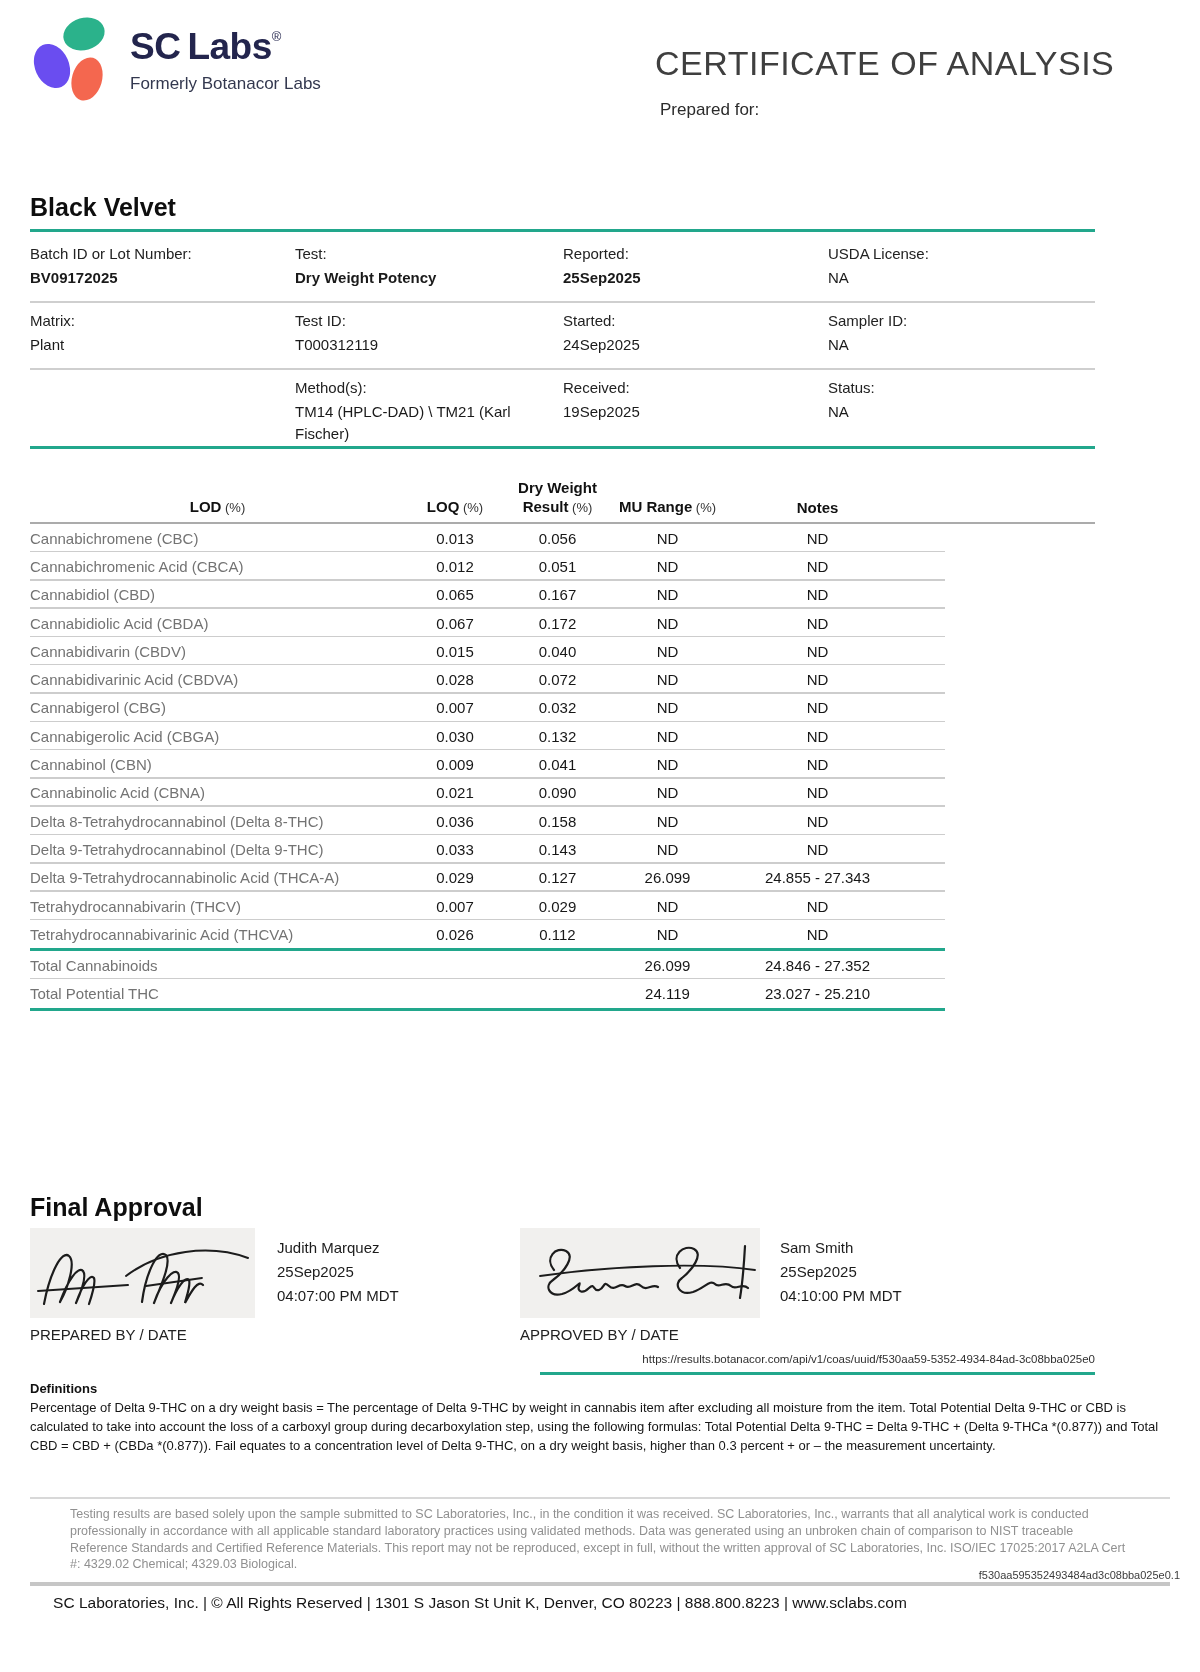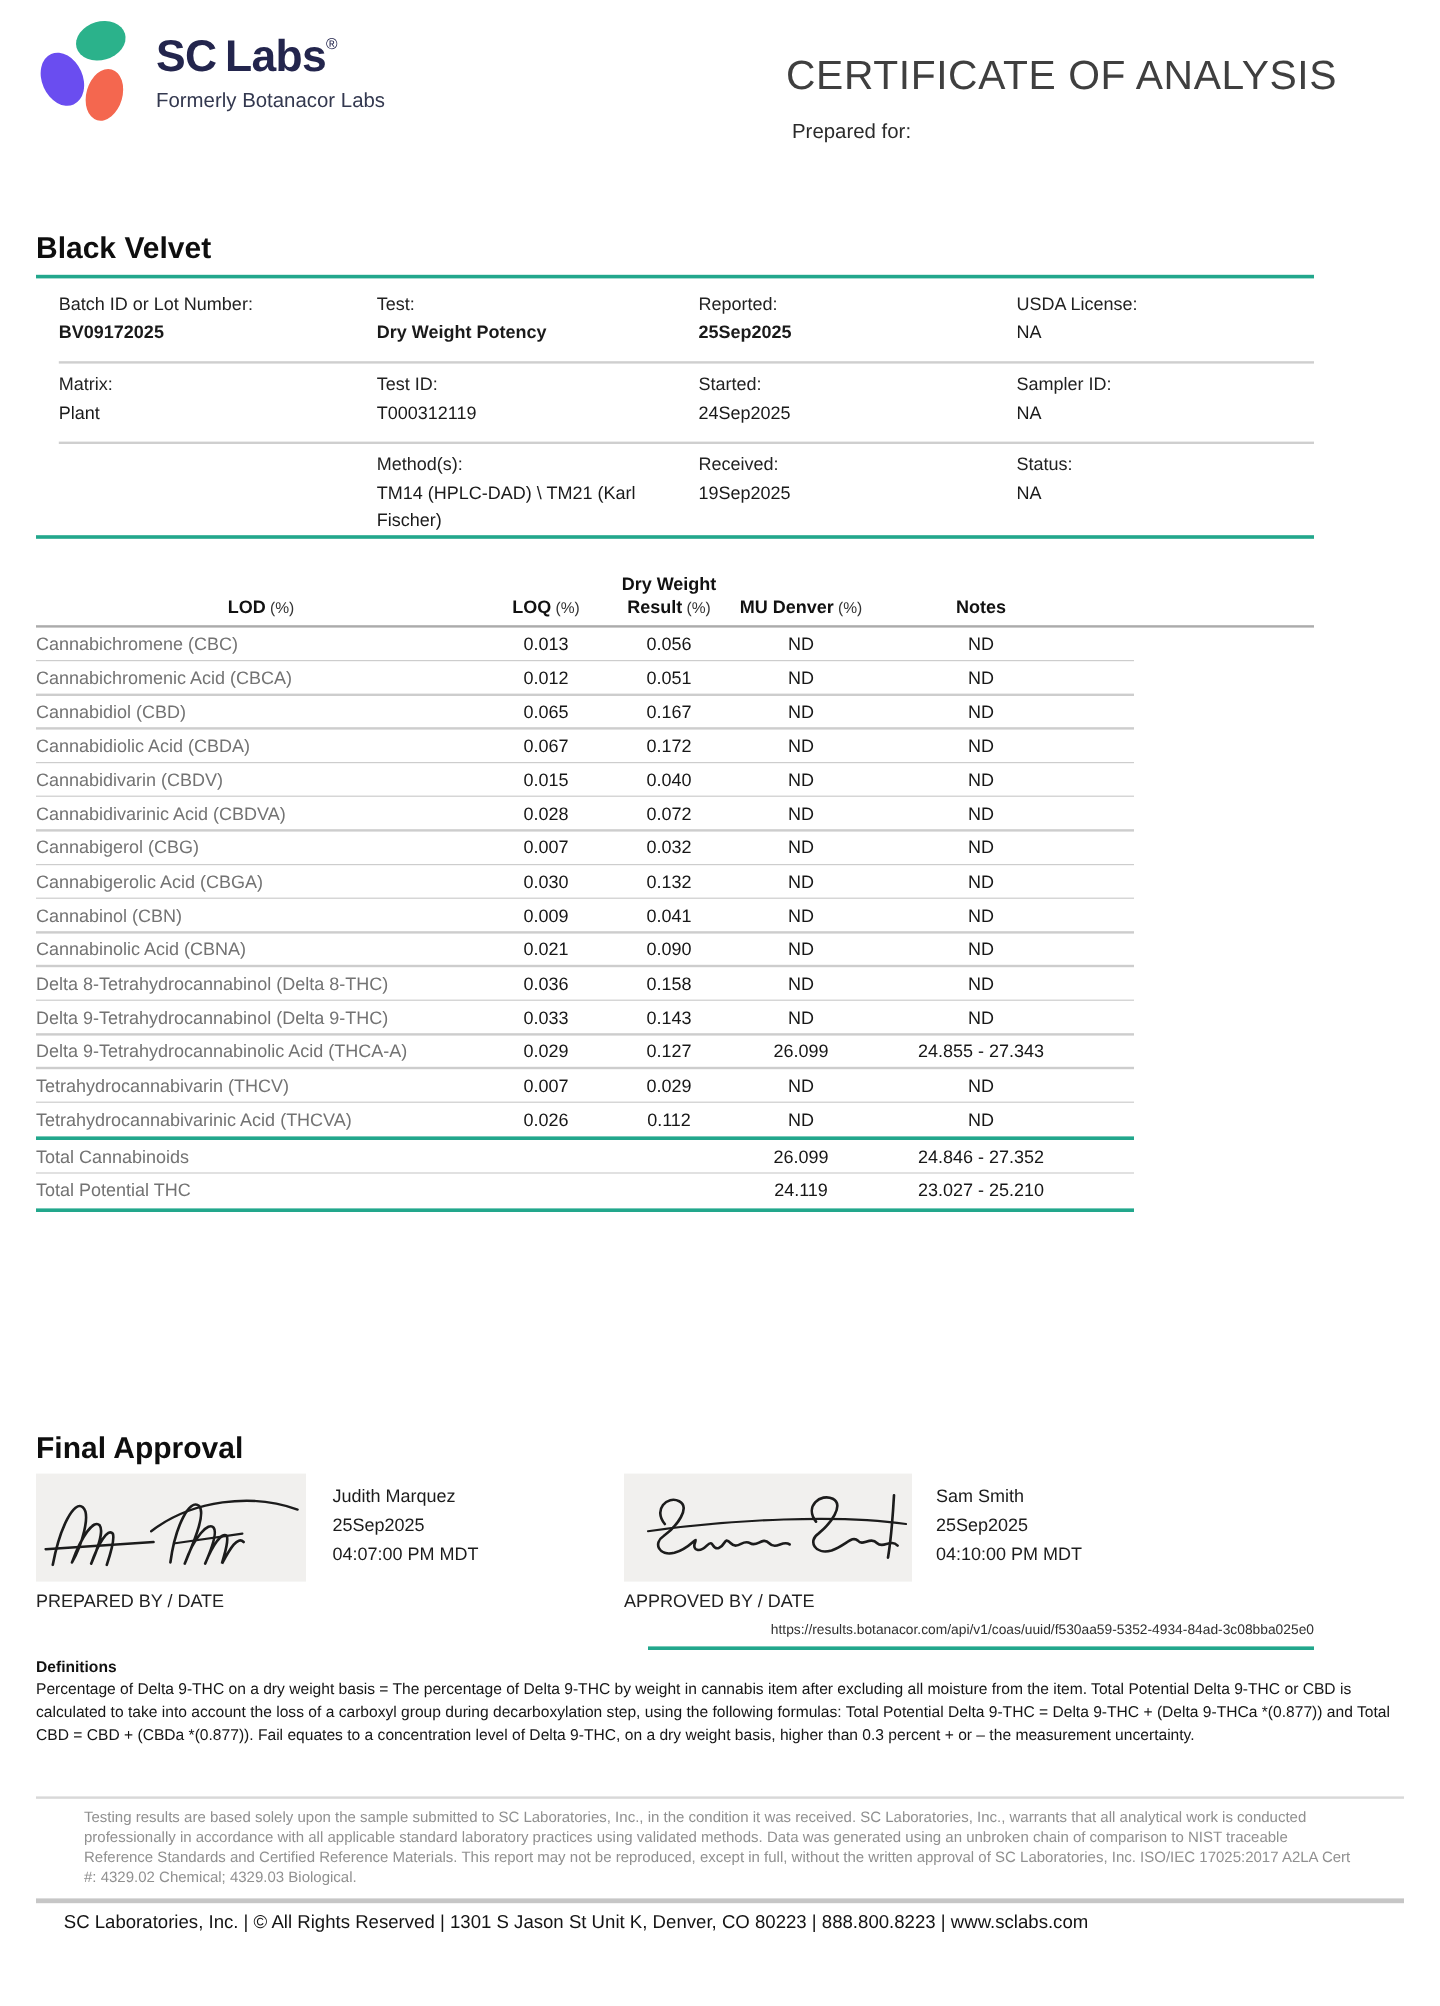--- a/index.html
+++ b/index.html
@@ -19,21 +19,21 @@
   .tagline { font-size:17px; color:#33384f; margin-top:6px; }
   .doc-title { position:absolute; left:655px; top:44px; width:445px; font-size:34px;
     font-weight:300; color:#3f3f3f; letter-spacing:0.5px; white-space:nowrap; }
   .prepared-for { position:absolute; left:660px; top:100px; font-size:17px; color:#2b2b2b; }
 
   
   .sample-name { position:absolute; left:30px; top:193px; font-size:25px; font-weight:800; color:#0e0e0e; }
   .rule { position:absolute; background:#22a78c; }
   .rule-1 { left:30px; top:229px; width:1065px; height:3px; }
   .info { position:absolute; left:30px; top:236px; width:1065px; }
-  .info-row { display:grid; grid-template-columns:265px 268px 265px 267px; padding:8px 0 12px 0; border-bottom:2px solid #cfcfcf;margin-left:19px; }
+  .info-row { display:grid; grid-template-columns:265px 268px 265px 267px; padding:8px 0 12px 0; border-bottom:2px solid #cfcfcf; }
   .info-row:last-child { border-bottom:none; }
   .info-label { font-size:15px; color:#222; line-height:20px; }
   .info-value { font-size:15px; color:#1a1a1a; line-height:22px; margin-top:3px; padding-right:20px; }
   .info-value.b { font-weight:bold; }
   .rule-2 { left:30px; top:446px; width:1065px; height:3px; }
 
   
   .cann { position:absolute; left:30px; top:478px; width:1065px; }
   .c-grid { display:grid; grid-template-columns:375px 100px 105px 115px 185px 1fr; }
   .c-head { align-items:end; padding-bottom:5px; border-bottom:2px solid #ababab; }
@@ -157,21 +157,21 @@
   <div class="rule rule-2"></div>
 
   <div class="cann">
     <div class="c-grid c-head">
       <div class="c-col"><span>LOD</span><span class="unit"> (%)</span></div>
       <div class="c-col"><span>LOQ</span><span class="unit"> (%)</span></div>
       <div class="c-col">
           <div>Dry Weight</div>
           <div><span>Result</span><span class="unit"> (%)</span></div>
         </div>
-      <div class="c-col"><span>MU Denver</span><span class="unit"> (%)</span></div>
+      <div class="c-col"><span>MU Range</span><span class="unit"> (%)</span></div>
       <div class="c-col">Notes</div>
     </div>
     <div class="c-body">
         <div class="c-grid c-row">
           <div class="c-name">Cannabichromene (CBC)</div>
           <div class="c-num">0.013</div>
           <div class="c-num">0.056</div>
           <div class="c-num">ND</div>
           <div class="c-num">ND</div>
           <div class="c-num"></div>
@@ -348,17 +348,18 @@
   <div class="result-url">https://results.botanacor.com/api/v1/coas/uuid/f530aa59-5352-4934-84ad-3c08bba025e0</div>
   <div class="rule rule-3"></div>
 
   <div class="defs">
     <div class="defs-title">Definitions</div>
     <div class="defs-text">Percentage of Delta 9-THC on a dry weight basis = The percentage of Delta 9-THC by weight in cannabis item after excluding all moisture from the item. Total Potential Delta 9-THC or CBD is calculated to take into account the loss of a carboxyl group during decarboxylation step, using the following formulas: Total Potential Delta 9-THC = Delta 9-THC + (Delta 9-THCa *(0.877)) and Total CBD = CBD + (CBDa *(0.877)). Fail equates to a concentration level of Delta 9-THC, on a dry weight basis, higher than 0.3 percent + or – the measurement uncertainty.</div>
   </div>
 
   <div class="disc-top"></div>
   <div class="disc-text">Testing results are based solely upon the sample submitted to SC Laboratories, Inc., in the condition it was received. SC Laboratories, Inc., warrants that all analytical work is conducted professionally in accordance with all applicable standard laboratory practices using validated methods. Data was generated using an unbroken chain of comparison to NIST traceable Reference Standards and Certified Reference Materials. This report may not be reproduced, except in full, without the written approval of SC Laboratories, Inc. ISO/IEC 17025:2017 A2LA Cert #: 4329.02 Chemical; 4329.03 Biological.</div>
+  <div class="disc-hash">f530aa595352493484ad3c08bba025e0.1</div>
   <div class="disc-bottom"></div>
 
   <div class="footer">SC Laboratories, Inc. | © All Rights Reserved | 1301 S Jason St Unit K, Denver, CO 80223 | 888.800.8223 | www.sclabs.com</div>
 
 </div>
 
 </body></html>

